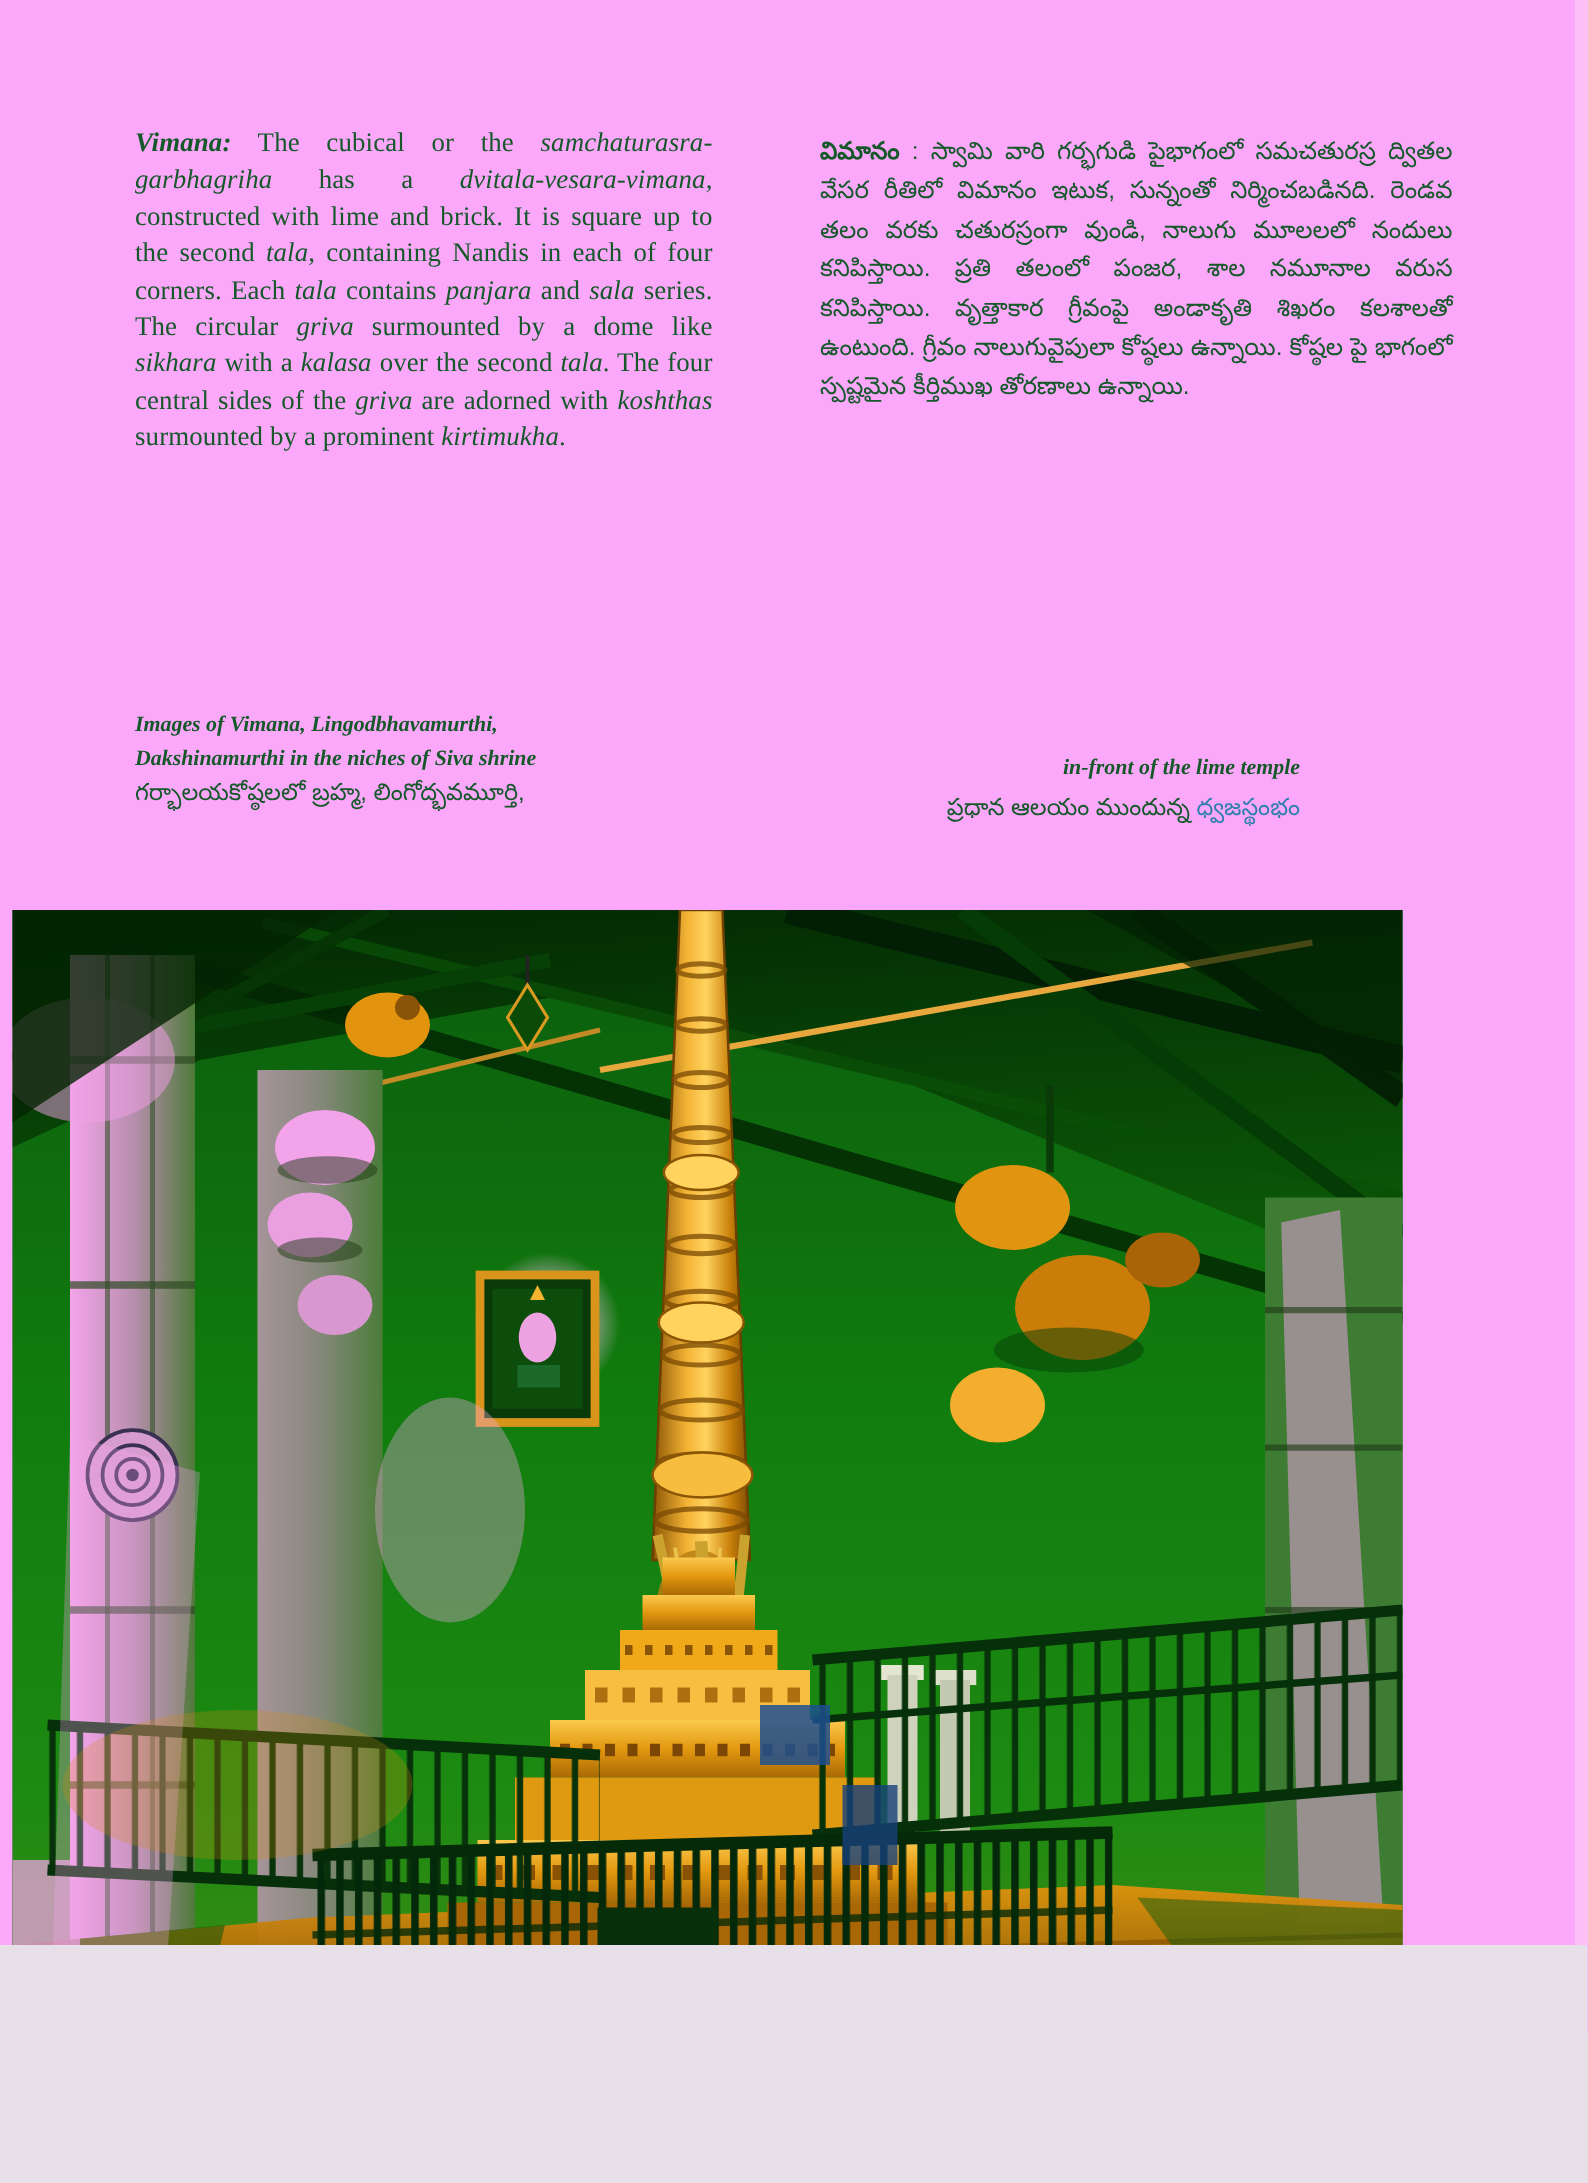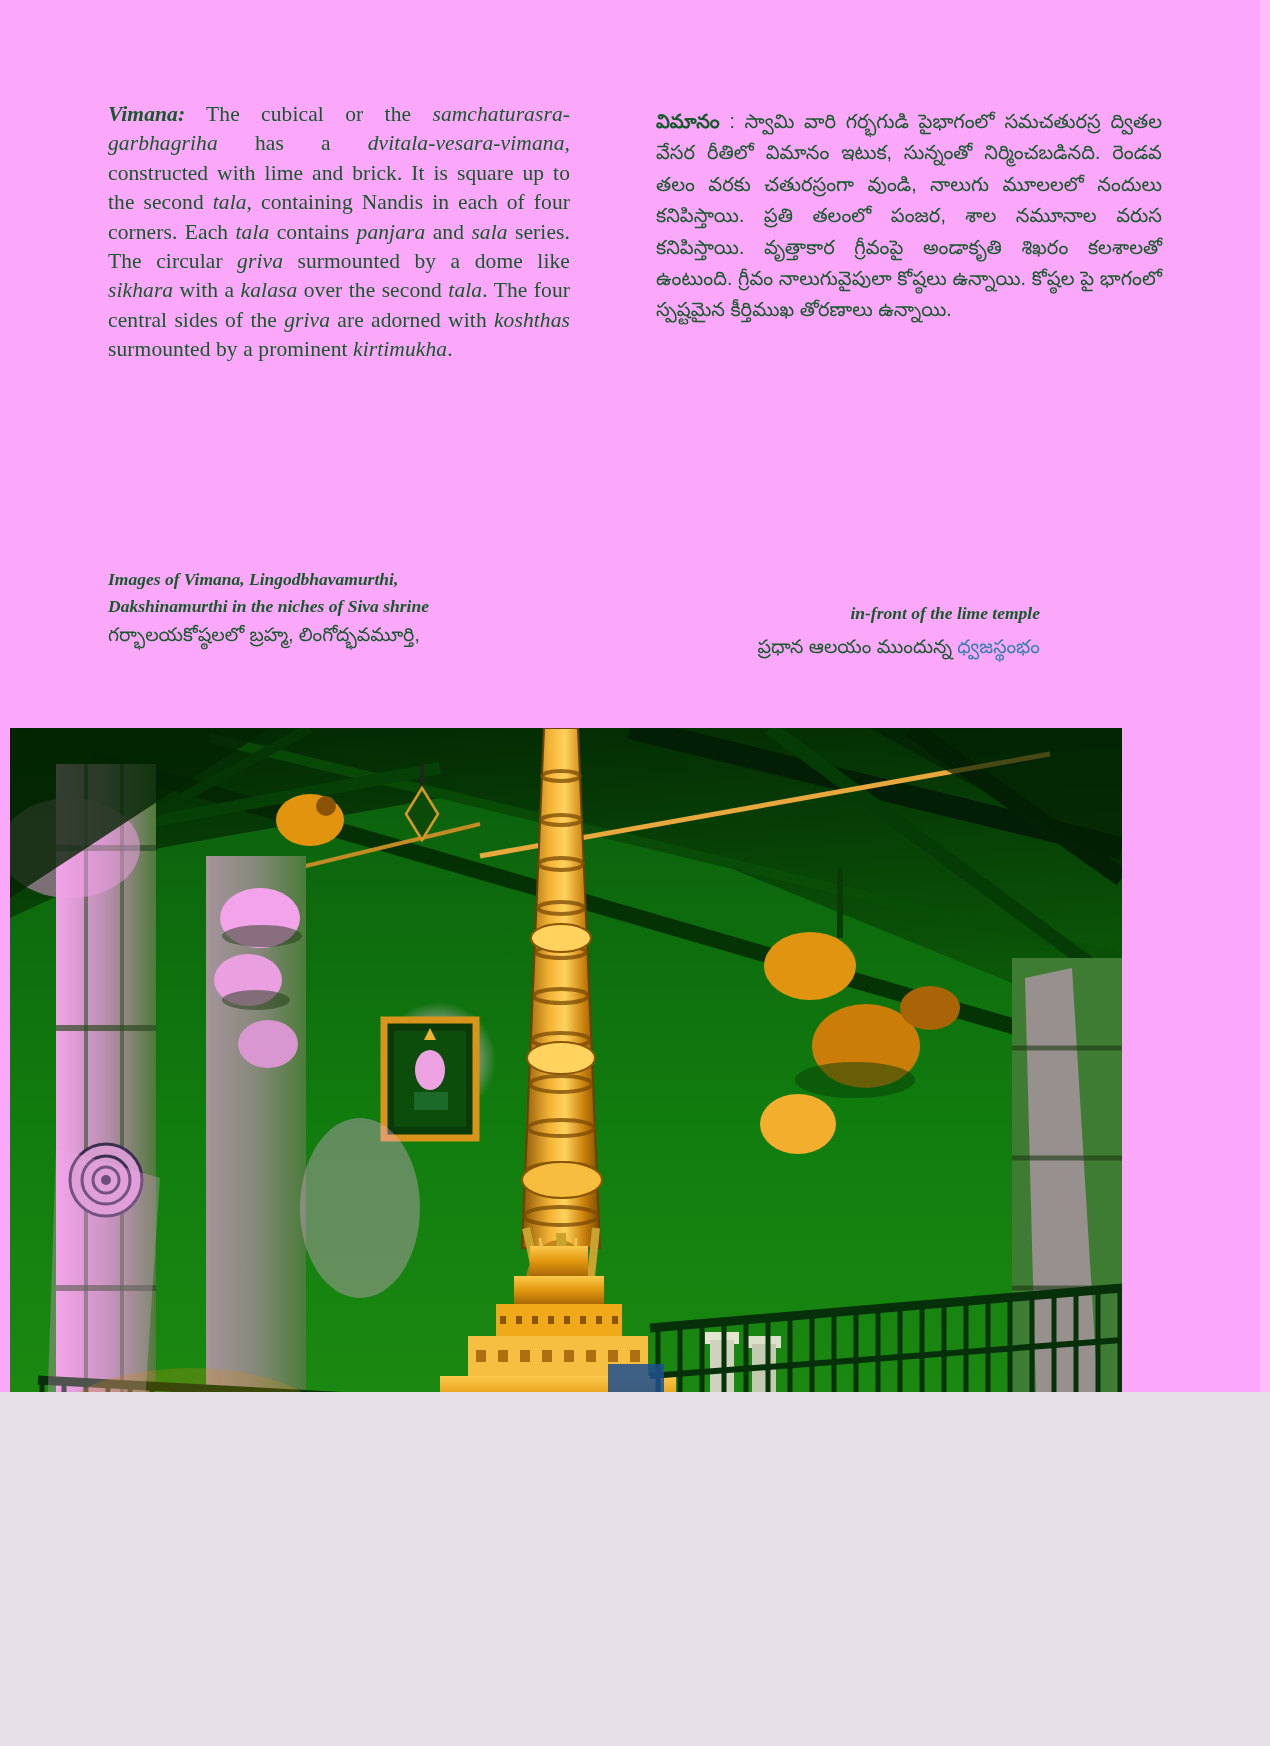--- a/index.html
+++ b/index.html
@@ -1,17 +1,17 @@
 <!DOCTYPE html>
 <html><head>
 <meta charset="utf-8">
 <style>
   html,body{margin:0;padding:0;background:#e8e0e8;}
   .page{
-    position:relative;width:1270px;height:1392px;margin:0 auto;
+    position:relative;width:1270px;height:1556px;margin:0 auto;
     background:#fca8fa;overflow:hidden;
     font-family:"Liberation Serif",serif;
   }
   .edge-strip{position:absolute;right:0;top:0;width:10px;height:1746px;background:#ffc9f8;opacity:.65;}
   
   .col-en{
     position:absolute;left:108px;top:100px;width:462px;
     font-size:21.5px;line-height:29.4px;color:#155829;
     text-align:justify;letter-spacing:.1px;
   }

